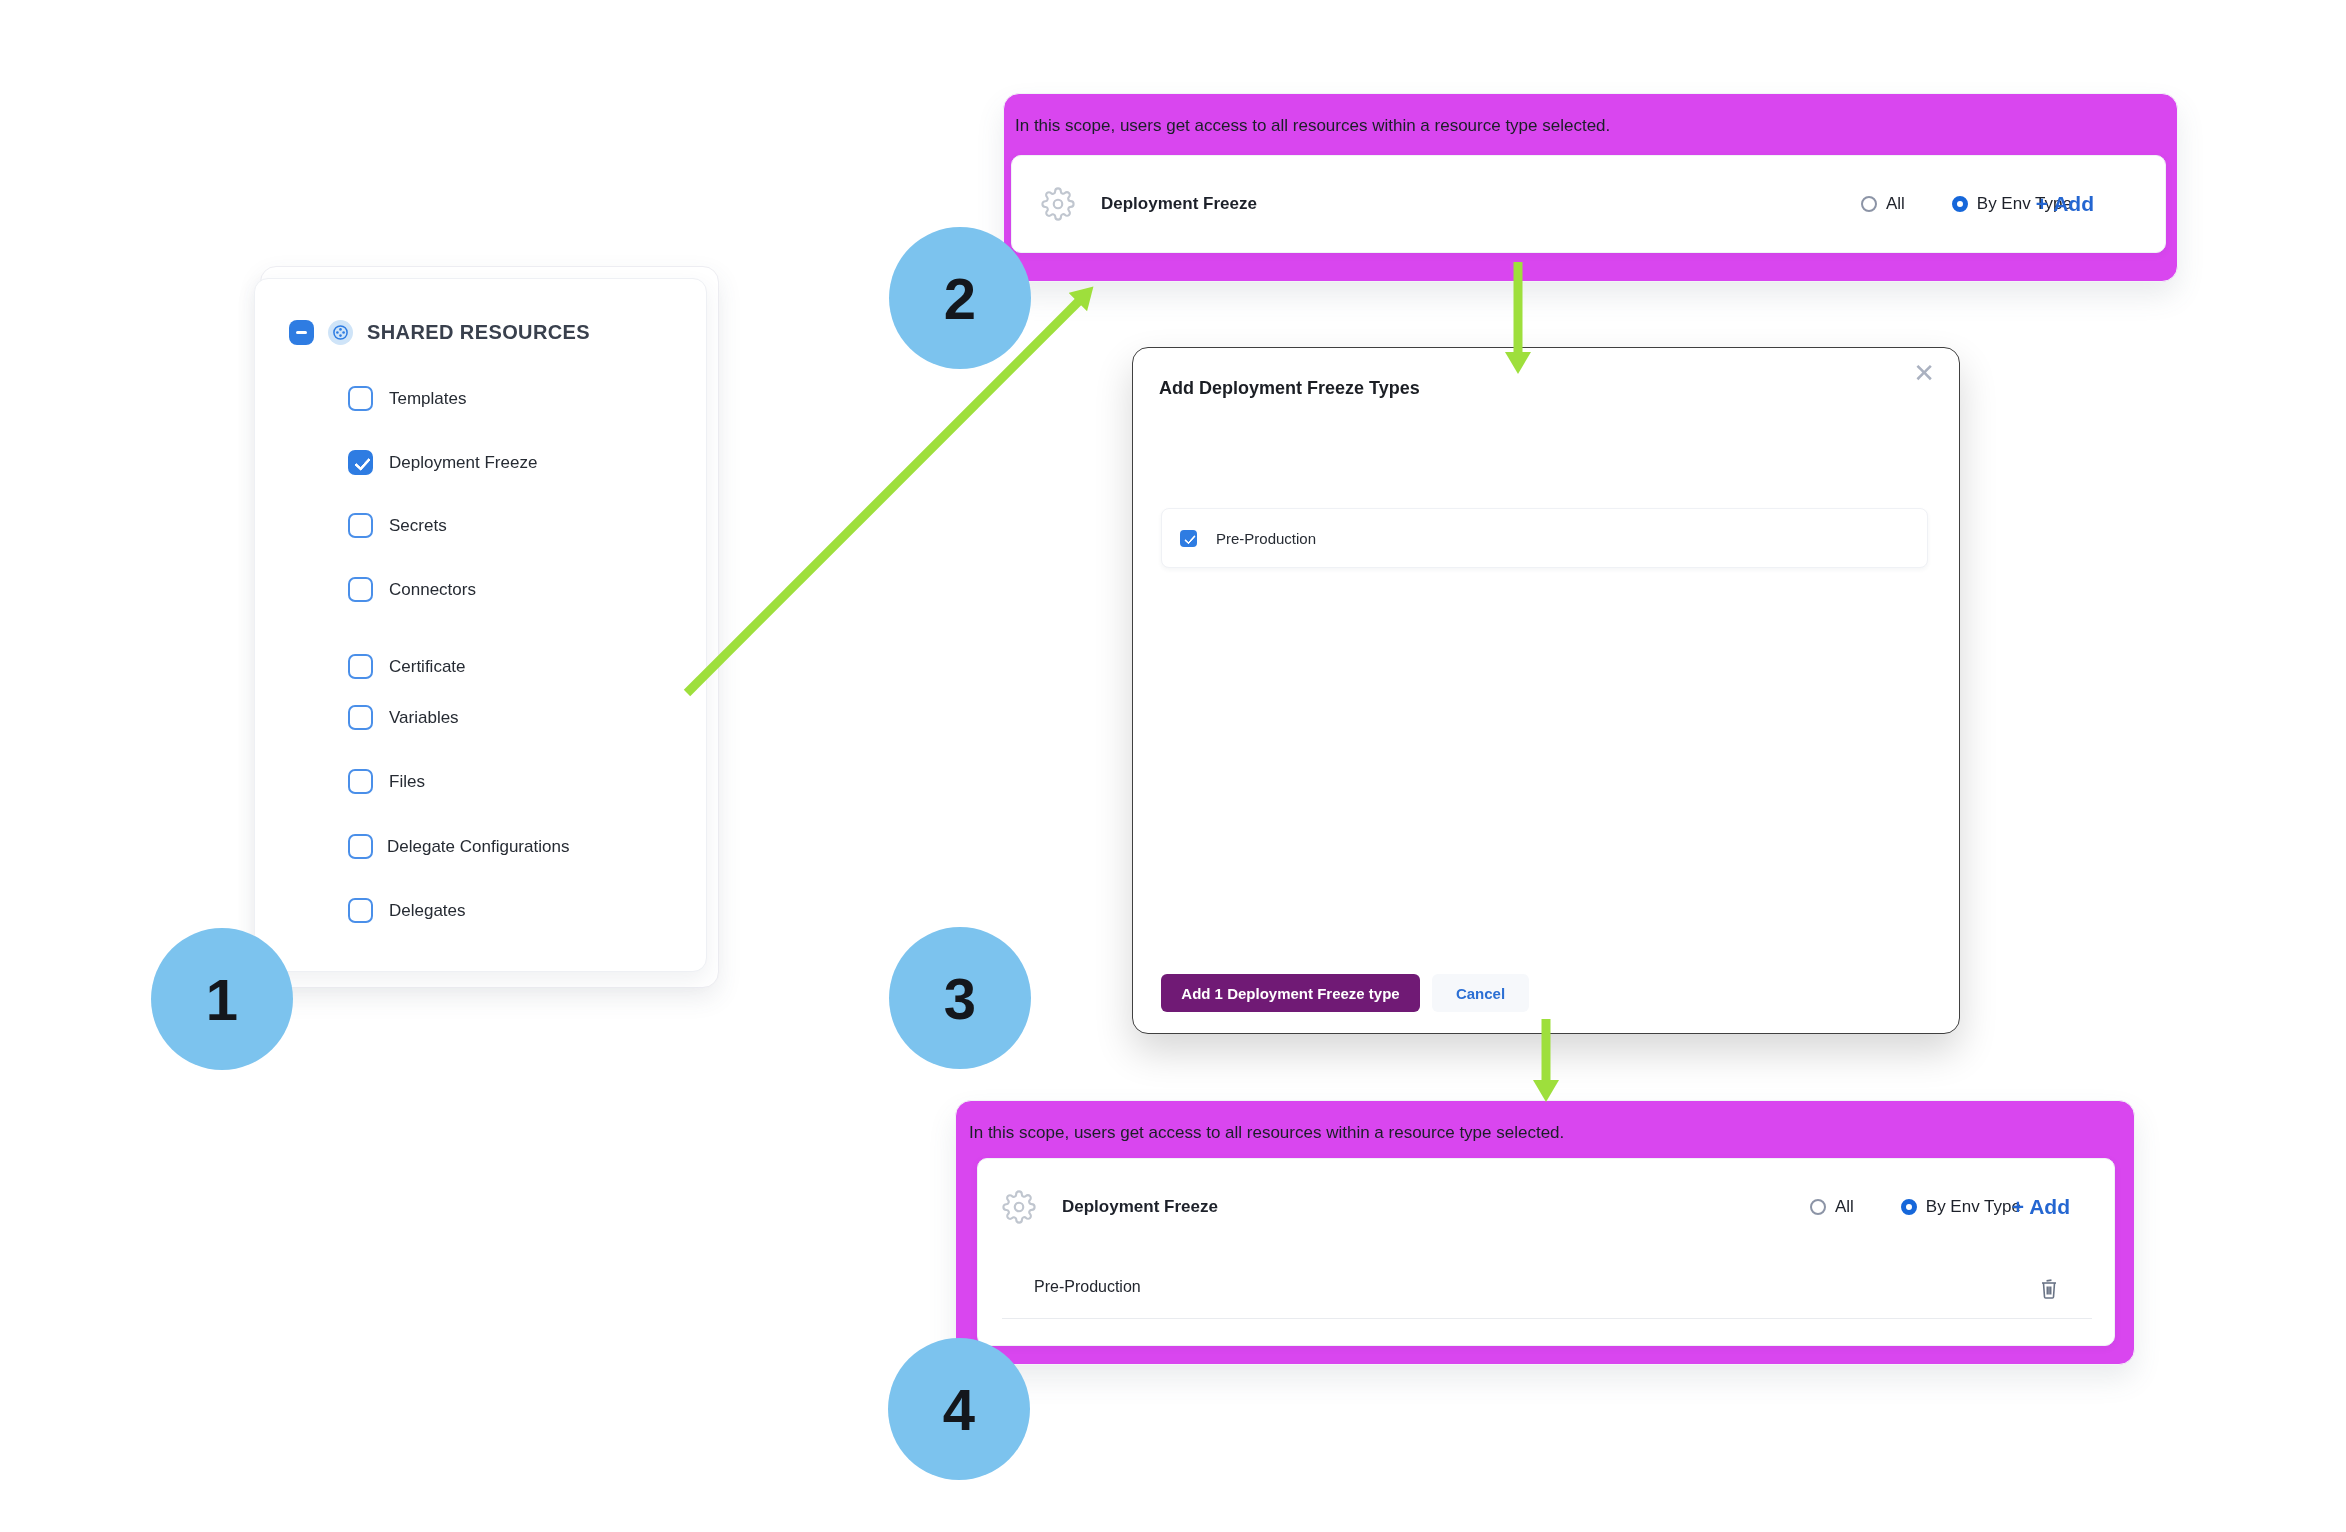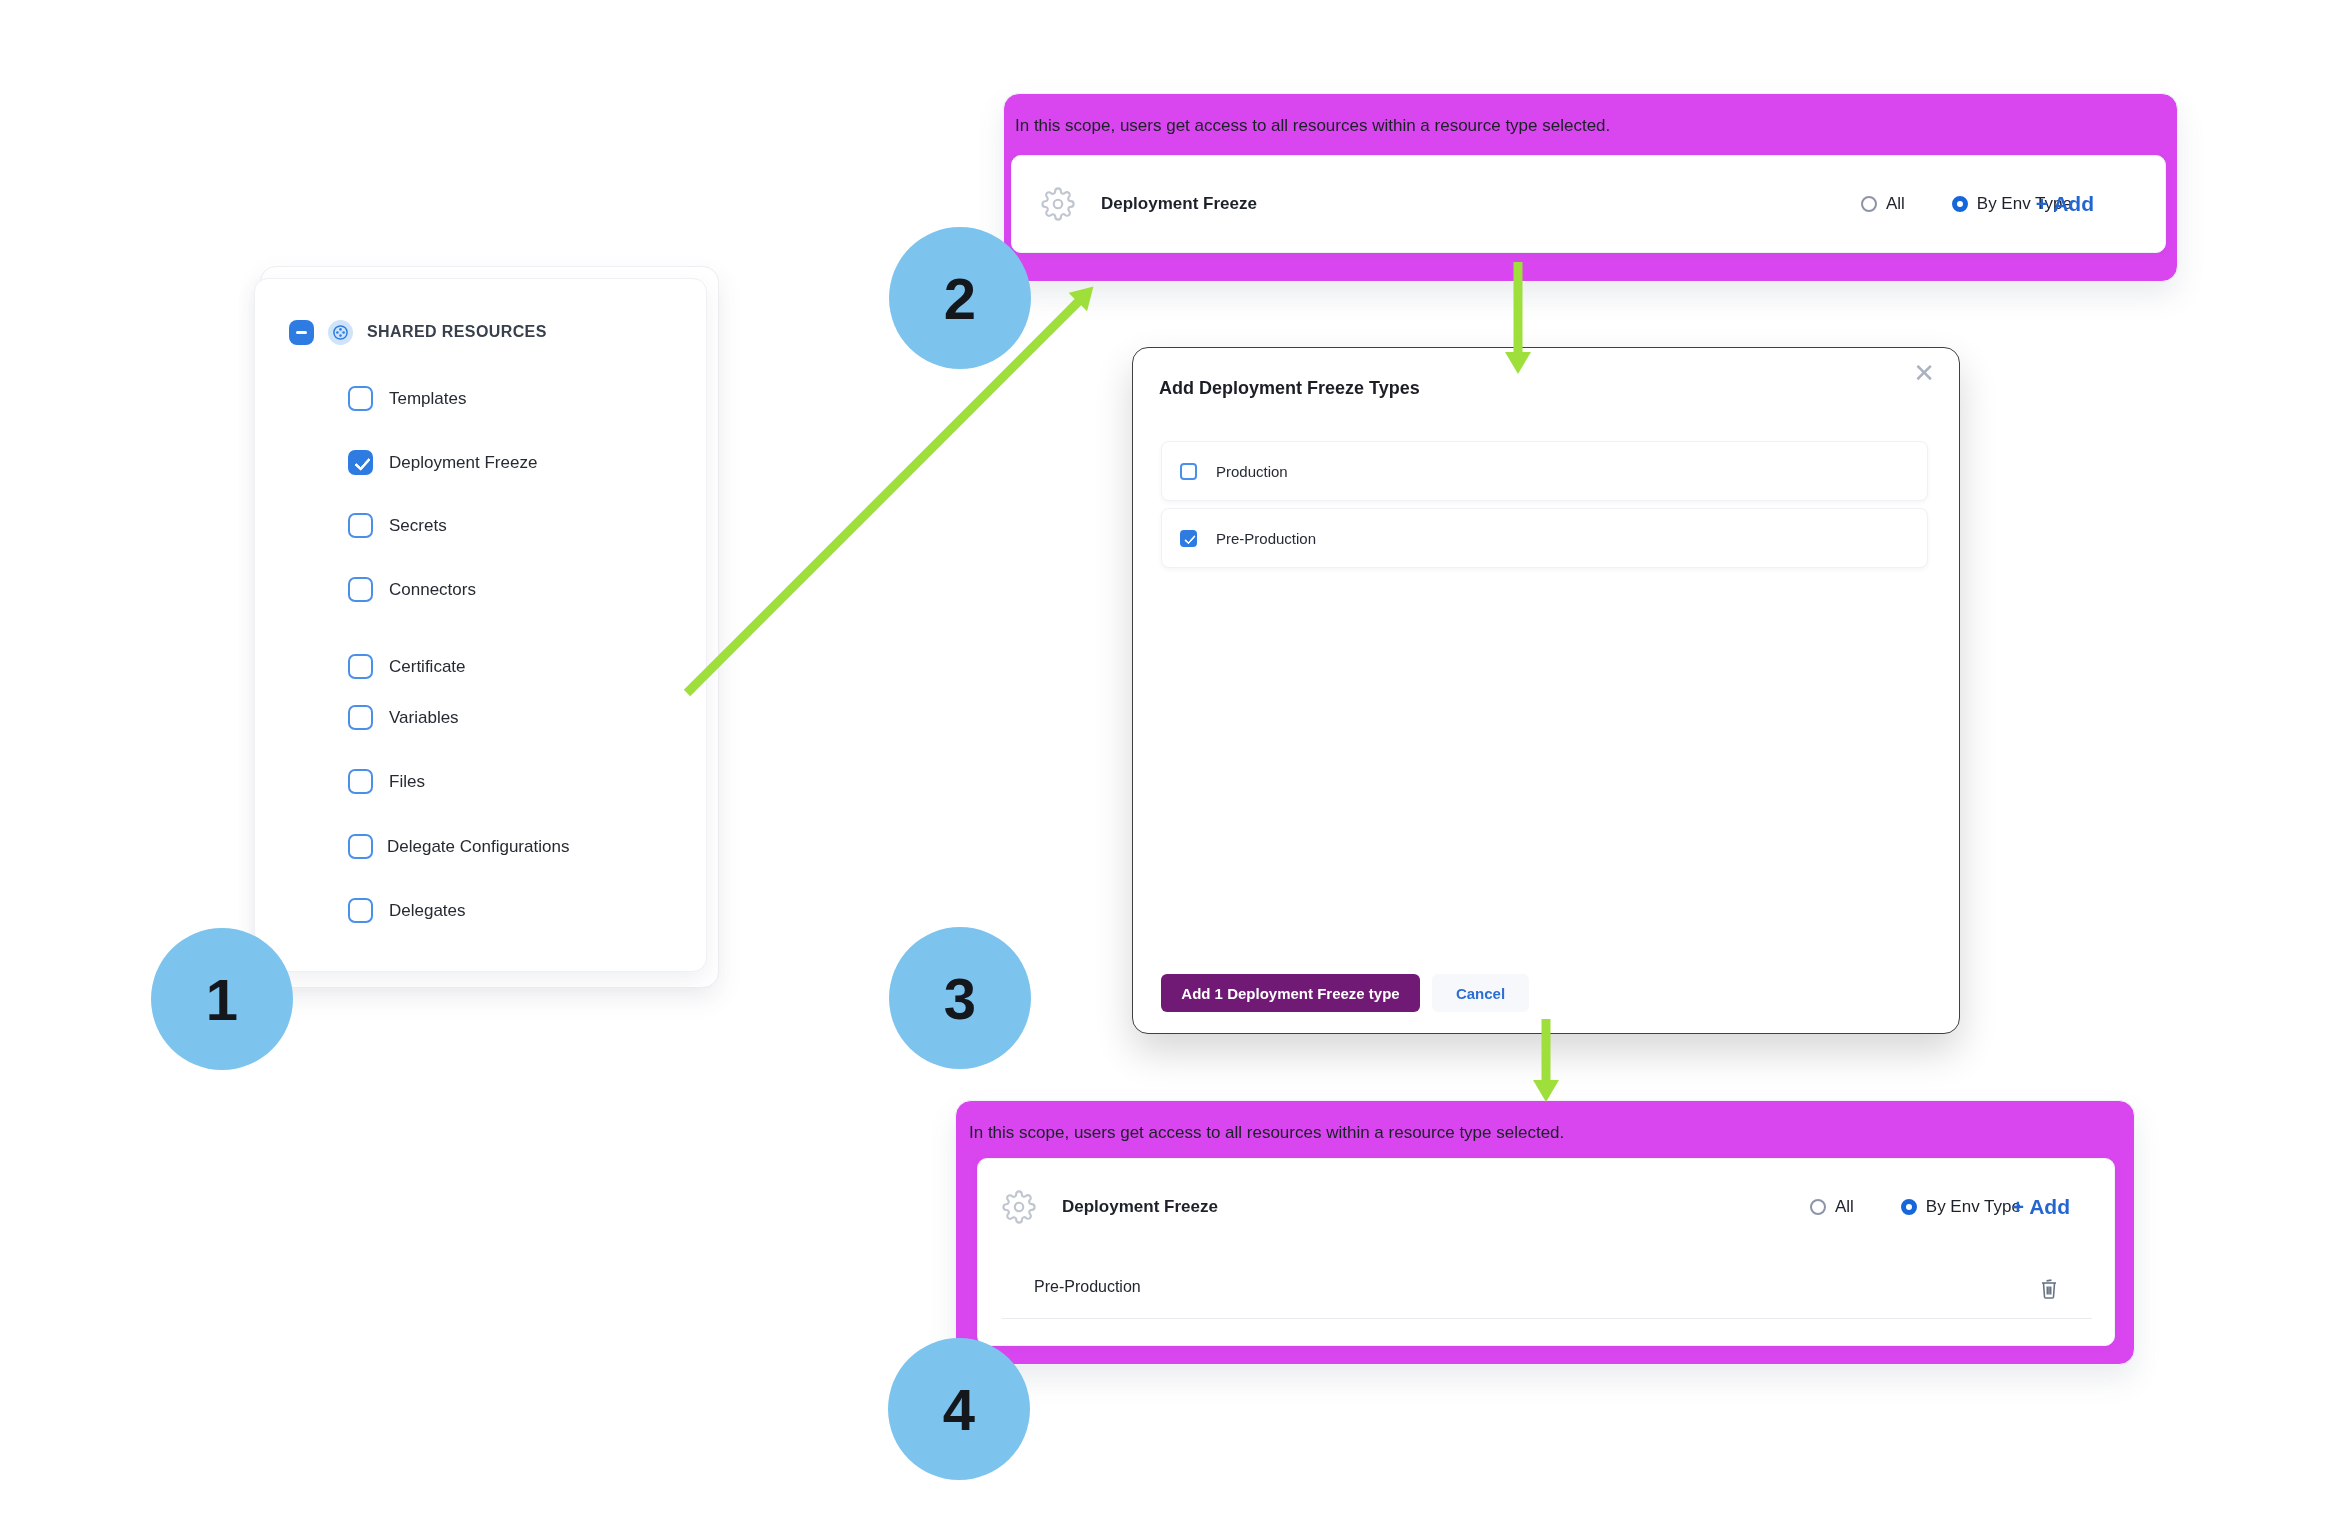--- a/index.html
+++ b/index.html
@@ -19,21 +19,21 @@
     background:#ffffff;border:1px solid #eef0f4;box-shadow:0 8px 20px rgba(70,80,100,.08);
   }
   .res-header{left:34px;top:40px;height:26px;display:flex;align-items:center;gap:14px;}
   .collapse-btn{
     width:25px;height:25px;border-radius:8px;background:#2e7ce2;display:flex;align-items:center;justify-content:center;
   }
   .collapse-btn .bar{width:11px;height:3px;border-radius:2px;background:#ffffff;}
   .res-icon-circle{
     width:25px;height:25px;border-radius:50%;background:#cfe4f8;display:flex;align-items:center;justify-content:center;
   }
-  .res-title{font-size:16px;font-weight:600;letter-spacing:.4px;color:#39404d;}
+  .res-title{font-size:20px;font-weight:600;letter-spacing:.4px;color:#39404d;}
   .res-item{left:93px;height:25px;display:flex;align-items:center;gap:16px;}
   .res-item .label{font-size:17px;color:#262b33;}
 
   .checkbox{
     width:25px;height:25px;border-radius:7px;border:2px solid #4a8fe9;background:#ffffff;
     box-sizing:border-box;position:relative;flex:0 0 auto;
   }
   .checkbox.checked{background:#2e7ce2;border-color:#2e7ce2;}
   .checkbox.checked::after{
     content:"";position:absolute;left:8px;top:3px;width:6px;height:12px;
@@ -171,24 +171,20 @@
         <span class="radio-label">By Env Type</span>
         <span class="add-link" style="right:71px;">+ Add</span>
       </div>
     </div>
   </div>
 
   <div class="abs modal">
     <div class="modal-title">Add Deployment Freeze Types</div>
     <div class="modal-close">✕</div>
 
-    <div class="modal-row" style="top:93px;">
-      <span class="checkbox small"></span>
-      <span class="label">Production</span>
-    </div>
     <div class="modal-row" style="top:160px;">
       <span class="checkbox small checked"></span>
       <span class="label">Pre-Production</span>
     </div>
 
     <div class="btn-primary">Add 1 Deployment Freeze type</div>
     <div class="btn-cancel">Cancel</div>
   </div>
 
   <div class="abs scope-panel" style="left:955px;top:1100px;width:1178px;height:263px;">

